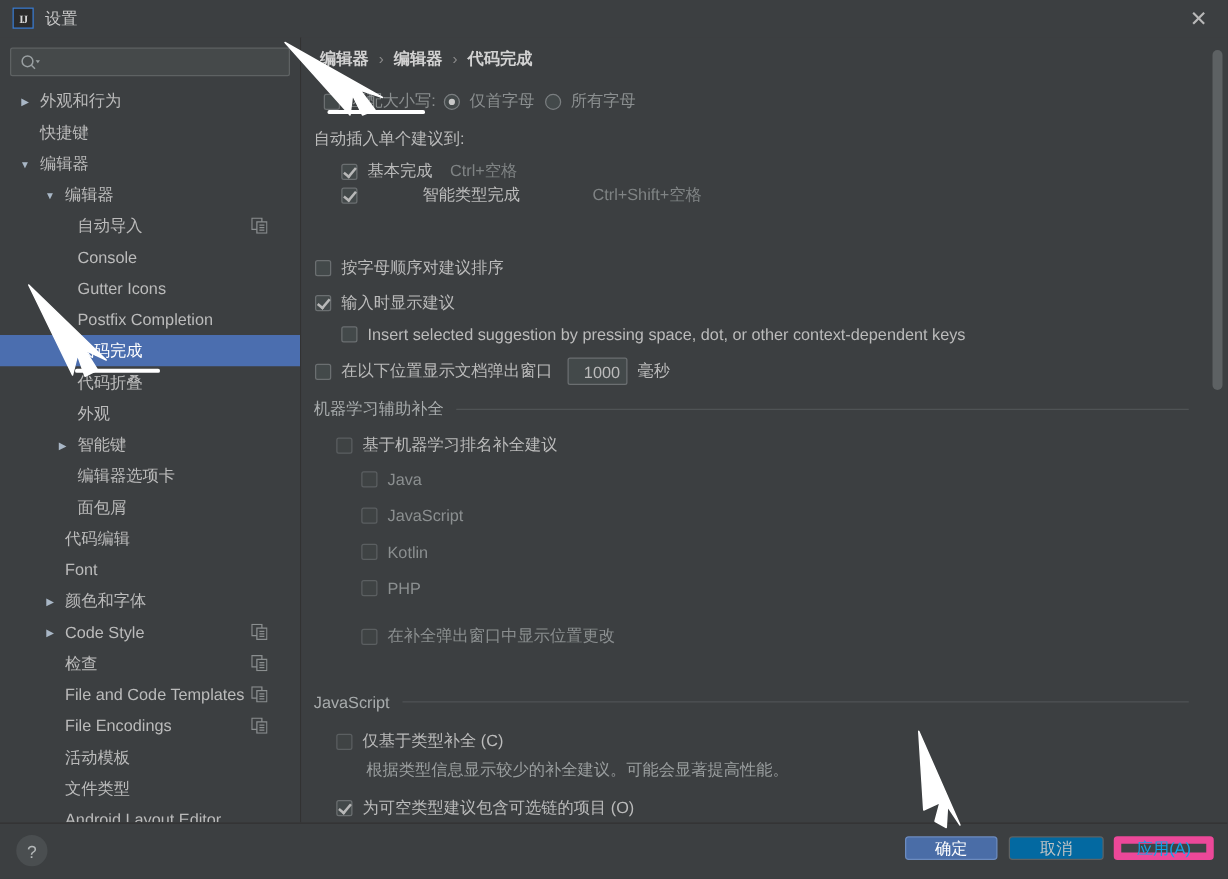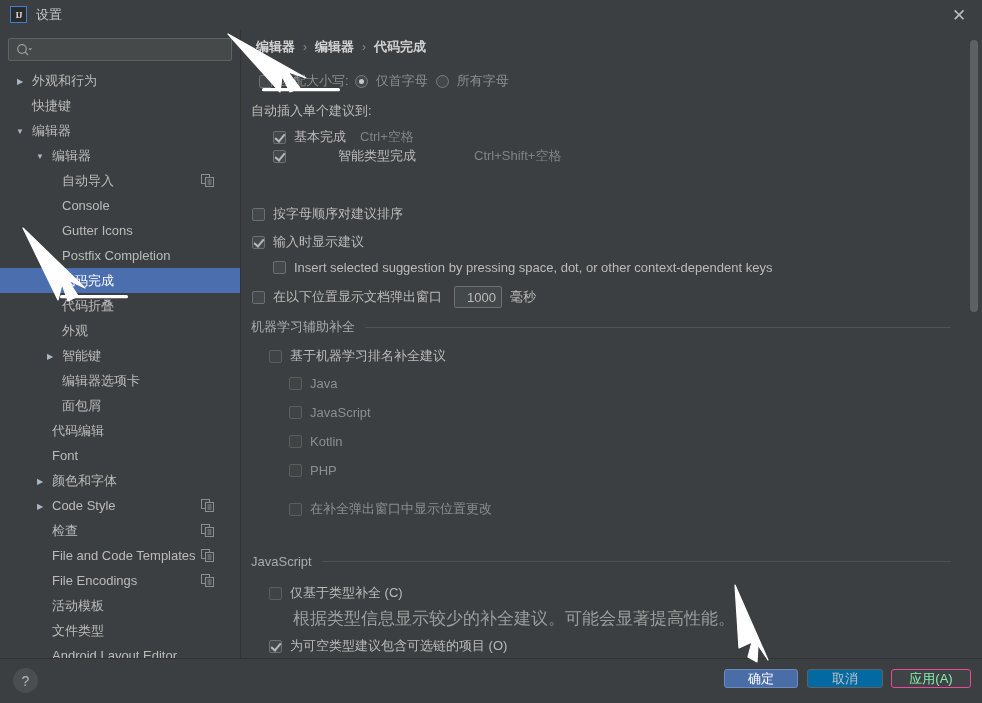--- a/index.html
+++ b/index.html
@@ -170,21 +170,21 @@
     content: "";
     position: absolute; left: 3px; top: 3px;
     width: 5px; height: 5px;
     border-radius: 50%;
     background: #c8c8c8;
   }
 
   .lbl { margin-left: 8px; }
   .shortcut { margin-left: 14px; color: #7f8384; }
   .muted { color: #8b8f90; }
-  .desc { color: #9a9e9f; font-size: 17px; }
+  .desc { color: #9a9e9f; font-size: 13px; }
 
   .numfield {
     width: 48px; height: 22px;
     background: #43494a;
     border: 1px solid #6b6f71;
     border-radius: 2px;
     color: #bbbbbb;
     font-size: 13px;
     text-align: right;
     padding: 0 5px;
@@ -231,22 +231,22 @@
   }
   .btn-cancel {
     left: 807px; width: 76px;
     background: #0369a1;
     border: 1px solid #5e6263;
     color: #c0c4c5;
   }
   .btn-apply {
     left: 891px; width: 80px;
     background: #3f4345;
-    border: 1px solid #ec4899;
-    color: #86efac;
+    border: 6px solid #ec4899;
+    color: #0ea5e9;
   }
 
   
   .anno { position: absolute; left: 0; top: 0; width: 982px; height: 703px; pointer-events: none; }
 </style>
 </head>
 <body>
 
 <div id="app">
 

